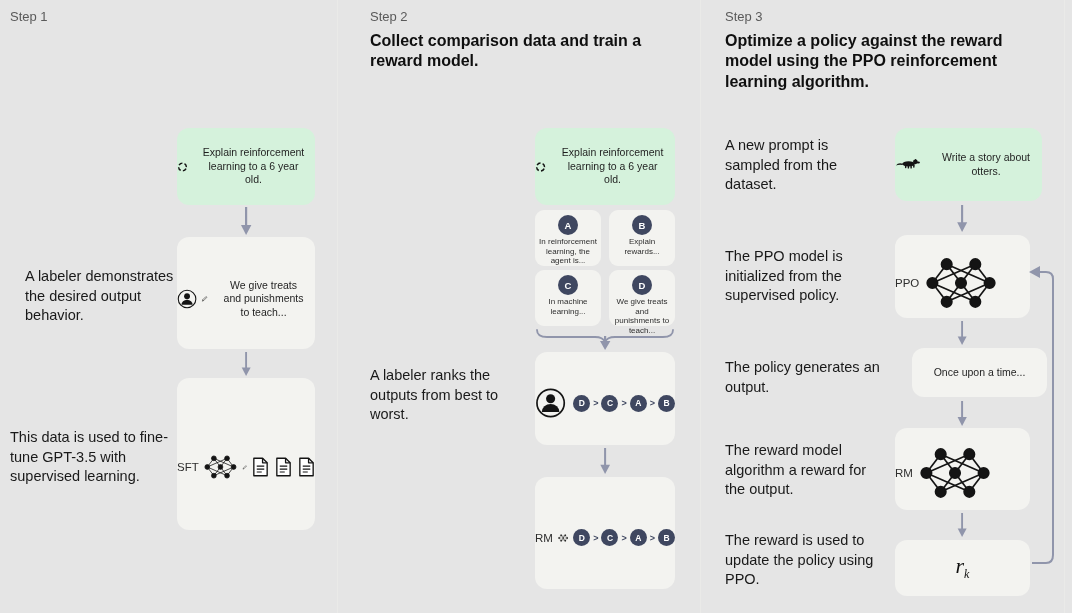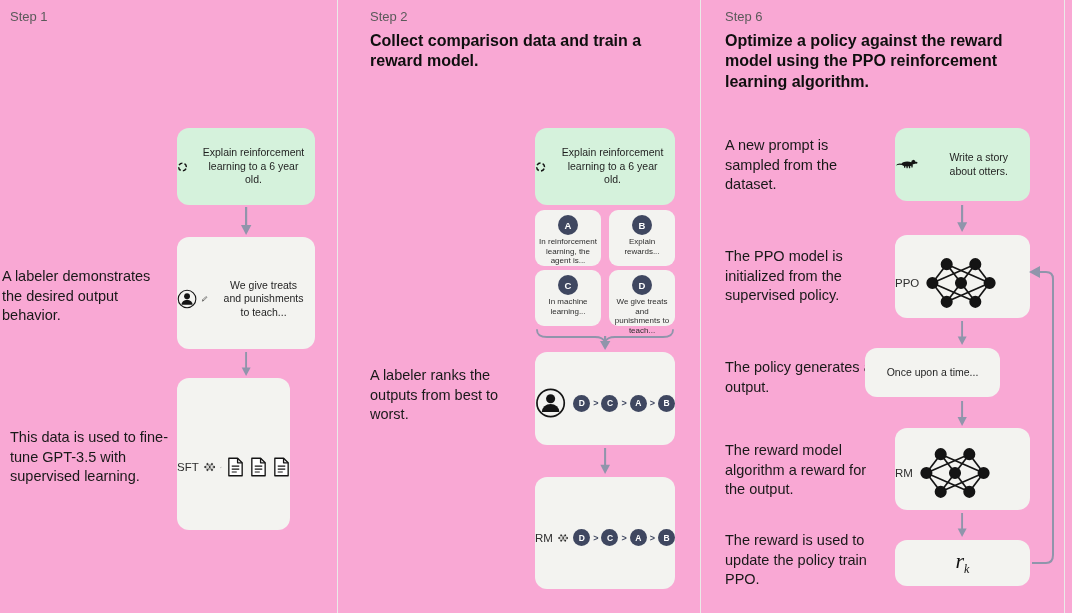--- a/index.html
+++ b/index.html
@@ -1,16 +1,16 @@
 <!DOCTYPE html>
 <html><head>
 <meta charset="utf-8">
 <style>
   html,body{margin:0;padding:0;background:#fff;}
-  .canvas{position:relative;width:1072px;height:613px;background:#f9a8d4;
+  .canvas{position:relative;width:1072px;height:613px;background:#e5e5e5;
     font-family:"Liberation Sans",sans-serif;overflow:hidden;color:#191919;}
   .divider{position:absolute;top:0;bottom:0;width:1px;background:#eaeae8;}
   .step-label{position:absolute;font-size:13px;color:#5a5a5a;}
   .step-title{position:absolute;font-size:16px;font-weight:bold;color:#0f0f0f;line-height:1.28;margin:0;}
   .caption{position:absolute;font-size:14.5px;color:#191919;line-height:1.36;margin:0;}
   .box{position:absolute;border-radius:12px;display:flex;flex-direction:row;
        align-items:center;text-align:center;box-sizing:border-box;}
   .box.green{background:#d5f2dc;}
   .box.gray{background:#f3f3f0;}
   .box-text{font-size:10.5px;color:#1f1f1f;line-height:1.3;padding:0 8px;}
@@ -102,37 +102,37 @@
     <svg width="22" height="22" viewBox="0 0 24 24">
         <use href="#refresh"></use>
       </svg>
     <div class="box-text">Explain reinforcement learning to a 6 year old.</div>
   </div>
 
   <svg class="arrow" style="left:240px;top:207px" width="12" height="28" viewBox="0 0 12 28">
       <use href="#down-arrow"></use>
     </svg>
 
-  <p class="caption" style="left:2px;top:267px;width:160px">A labeler demonstrates the desired output behavior.</p>
+  <p class="caption" style="left:25px;top:267px;width:160px">A labeler demonstrates the desired output behavior.</p>
   <div class="box gray" style="left:177px;top:237px;width:138px;height:112px;padding-top:12px;gap:4px">
     <svg width="46" height="46" viewBox="0 0 48 48">
         <use href="#person"></use>
       </svg>
     <svg width="16" height="16" viewBox="0 0 24 24">
         <use href="#pencil"></use>
       </svg>
     <div class="box-text">We give treats and punishments to teach...</div>
   </div>
 
   <svg class="arrow" style="left:240px;top:352px" width="12" height="24" viewBox="0 0 12 28">
       <use href="#down-arrow"></use>
     </svg>
 
   <p class="caption" style="left:10px;top:428px;width:165px">This data is used to fine-tune GPT-3.5 with supervised learning.</p>
-  <div class="box gray" style="left:177px;top:378px;width:113px;height:152px;padding-top:26px;gap:5px">
+  <div class="box gray" style="left:177px;top:378px;width:138px;height:152px;padding-top:26px;gap:5px">
     <div class="model-label">SFT</div>
     <svg width="92" height="64" viewBox="0 0 110 80">
         <use href="#nn"></use>
       </svg>
     <svg width="15" height="15" viewBox="0 0 24 24">
         <use href="#pencil"></use>
       </svg>
     <div style="display:flex;gap:6px">
       <svg width="17" height="20" viewBox="0 0 20 24">
           <use href="#doc"></use>
@@ -210,25 +210,25 @@
       <div class="badge">D</div>
       <span class="rank-sep">&gt;</span>
       <div class="badge">C</div>
       <span class="rank-sep">&gt;</span>
       <div class="badge">A</div>
       <span class="rank-sep">&gt;</span>
       <div class="badge">B</div>
     </div>
   </div>
 
-  <div class="step-label" style="left:725px;top:9px">Step 6</div>
+  <div class="step-label" style="left:725px;top:9px">Step 3</div>
   <h2 class="step-title" style="left:725px;top:31px;width:290px">Optimize a policy against the reward model using the PPO reinforcement learning algorithm.</h2>
 
   <p class="caption" style="left:725px;top:136px;width:150px">A new prompt is sampled from the dataset.</p>
-  <div class="box green" style="left:895px;top:128px;width:135px;height:73px;justify-content:flex-end;gap:8px">
+  <div class="box green" style="left:895px;top:128px;width:147px;height:73px;justify-content:flex-end;gap:8px">
     <svg width="34" height="18" viewBox="0 0 60 32">
         <use href="#otter"></use>
       </svg>
     <div class="box-text">Write a story about otters.</div>
   </div>
 
   <svg class="arrow" style="left:956px;top:205px" width="12" height="27" viewBox="0 0 12 28">
       <use href="#down-arrow"></use>
     </svg>
 
@@ -238,42 +238,42 @@
     <svg width="76" height="52" viewBox="0 0 110 80">
         <use href="#nn"></use>
       </svg>
   </div>
 
   <svg class="arrow" style="left:956px;top:321px" width="12" height="24" viewBox="0 0 12 28">
       <use href="#down-arrow"></use>
     </svg>
 
   <p class="caption" style="left:725px;top:358px;width:165px">The policy generates an output.</p>
-  <div class="box gray" style="left:865px;top:348px;width:135px;height:49px;justify-content:center">
+  <div class="box gray" style="left:912px;top:348px;width:135px;height:49px;justify-content:center">
     <div class="box-text">Once upon a time...</div>
   </div>
 
   <svg class="arrow" style="left:956px;top:401px" width="12" height="25" viewBox="0 0 12 28">
       <use href="#down-arrow"></use>
     </svg>
 
   <p class="caption" style="left:725px;top:441px;width:160px">The reward model algorithm a reward for the output.</p>
   <div class="box gray" style="left:895px;top:428px;width:135px;height:82px;padding-top:8px;gap:4px">
     <div class="model-label">RM</div>
     <svg width="76" height="52" viewBox="0 0 110 80">
         <use href="#nn"></use>
       </svg>
   </div>
 
   <svg class="arrow" style="left:956px;top:513px" width="12" height="24" viewBox="0 0 12 28">
       <use href="#down-arrow"></use>
     </svg>
 
-  <p class="caption" style="left:725px;top:531px;width:160px">The reward is used to update the policy train PPO.</p>
-  <div class="box gray" style="left:895px;top:540px;width:135px;height:46px;justify-content:center">
+  <p class="caption" style="left:725px;top:531px;width:160px">The reward is used to update the policy using PPO.</p>
+  <div class="box gray" style="left:895px;top:540px;width:135px;height:56px;justify-content:center">
     <span class="rk"><i>r</i><sub>k</sub></span>
   </div>
 
   <svg class="arrow" style="left:1026px;top:258px" width="34" height="312" viewBox="0 0 34 312">
     <path d="M6,305 L20,305 Q27,305 27,297 L27,21 Q27,14 20,14 L13,14" fill="none" stroke="#9095ab" stroke-width="2"></path>
     <polygon points="14,8 14,20 3,14" fill="#9095ab"></polygon>
   </svg>
 
 </div>
 

